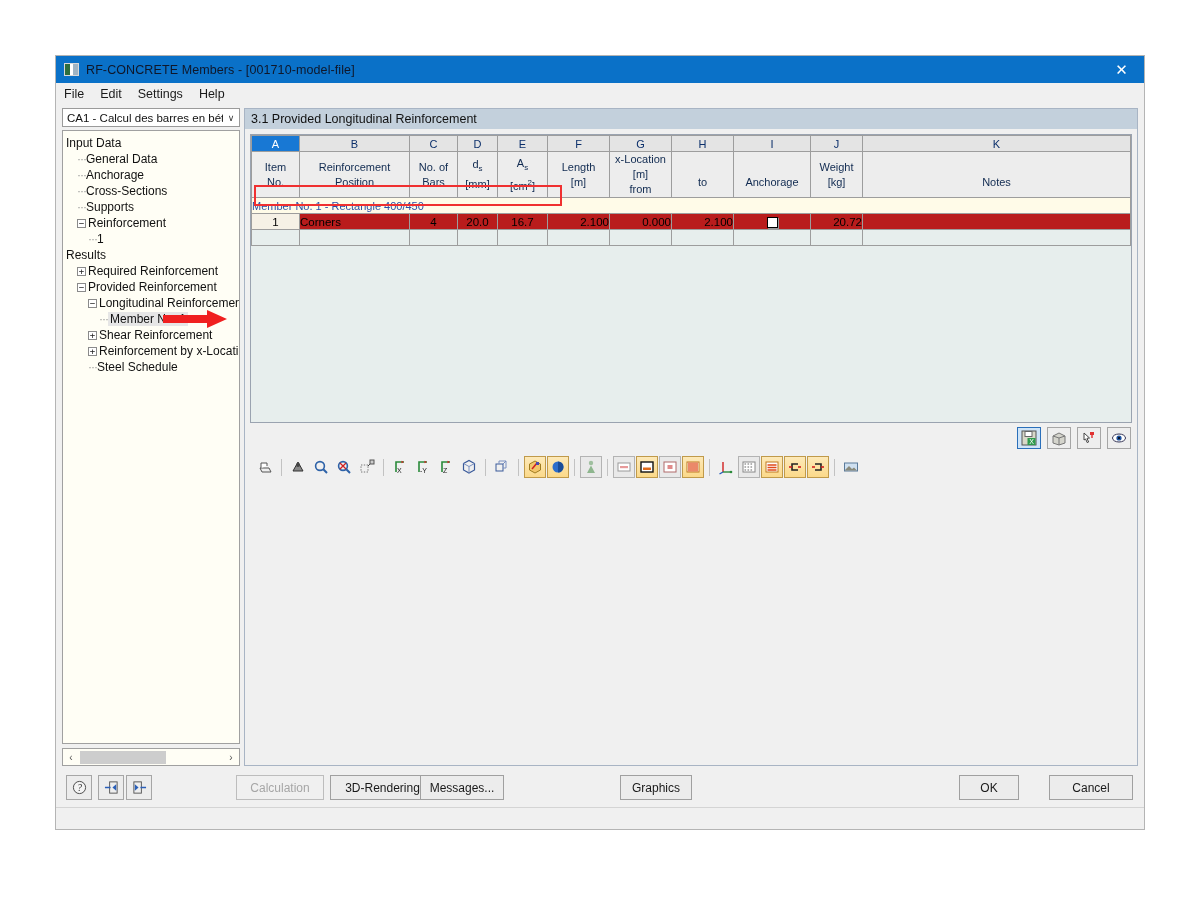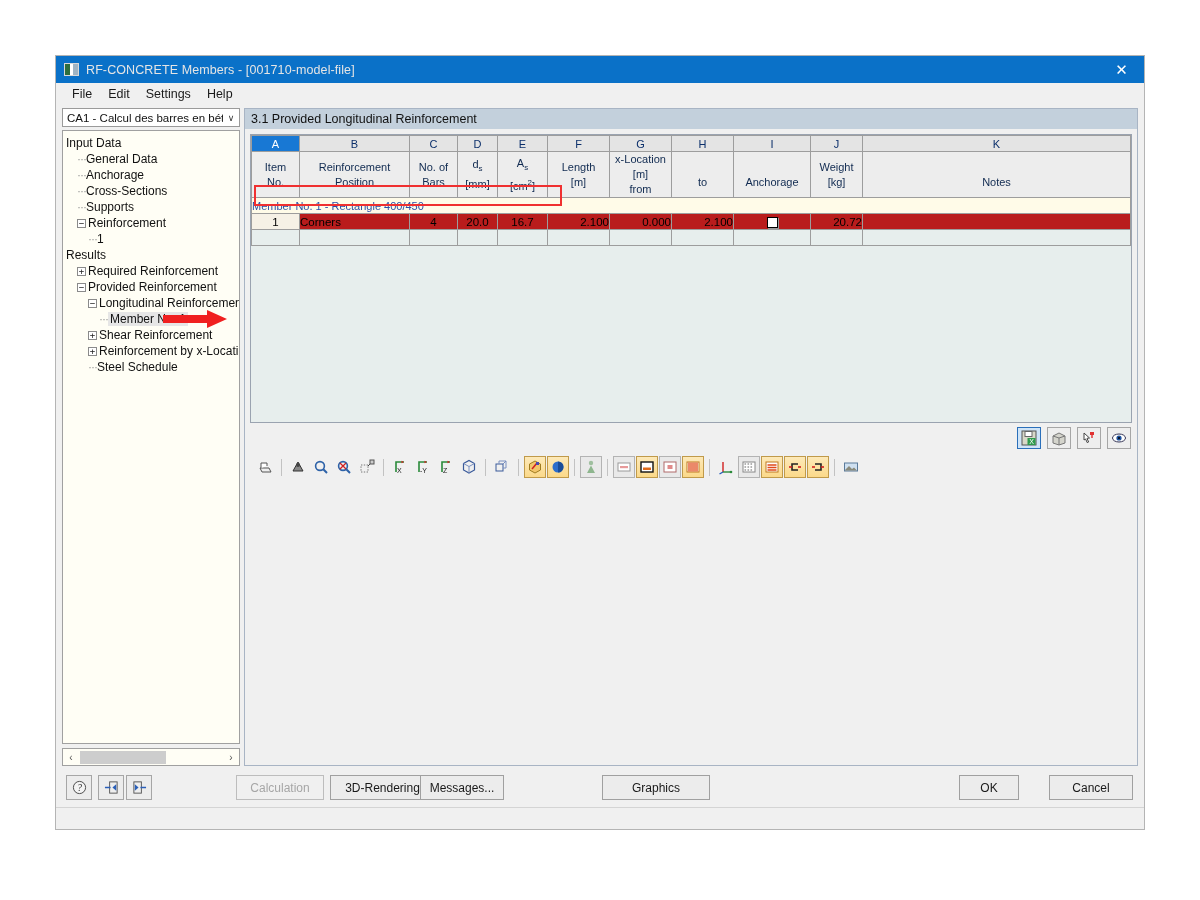--- a/index.html
+++ b/index.html
@@ -9,26 +9,26 @@
        border:1px solid #b4b4b4;box-sizing:border-box;overflow:hidden;}
 
   
   .titlebar{height:27px;background:#0a71c8;display:flex;align-items:center;position:relative;}
   .tb-icon{width:15px;height:13px;margin-left:8px;margin-right:7px;background:#ffffff;
            border:1px solid #d8d8d8;box-sizing:border-box;display:flex;}
   .tb-icon i{display:block;height:100%;}
   .tb-icon i.a{width:40%;background:#2d6e3e;}
   .tb-icon i.b{width:22%;background:#ffffff;}
   .tb-icon i.c{width:38%;background:#9fb4c4;}
-  .tb-title{color:#e5e5e5;font-size:12.5px;letter-spacing:.1px;}
+  .tb-title{color:#0f172a;font-size:12.5px;letter-spacing:.1px;}
   .tb-close{position:absolute;right:0;top:0;width:45px;height:27px;color:#fff;
             display:flex;align-items:center;justify-content:center;font-size:15px;font-weight:300;}
 
   
-  .menubar{height:22px;background:#f0f0f0;display:flex;align-items:center;padding-left:8px;
+  .menubar{height:22px;background:#f0f0f0;display:flex;align-items:center;padding-left:0;
            border-bottom:1px solid #f0f0f0;}
   .menubar span{padding:2px 8px;font-size:12.5px;color:#1a1a1a;}
 
   
   .split{position:absolute;left:0;top:49px;right:0;bottom:60px;}
 
   
   .left{position:absolute;left:6px;top:3px;width:178px;bottom:3px;}
   .combo{height:19px;background:#fff;border:1px solid #9a9a9a;box-sizing:border-box;
          display:flex;align-items:center;font-size:11.5px;padding-left:4px;position:relative;}
@@ -471,21 +471,21 @@
       <svg width="15" height="15" viewBox="0 0 16 16">
         <rect x="2" y="2" width="8" height="12" fill="#eee" stroke="#555"></rect>
         <path d="M7 8 L3 4.5 L3 11.5 Z" fill="#2a5fb8"></path>
         <path d="M9 8 L15 8" stroke="#2a5fb8" stroke-width="1.6"></path>
       </svg>
     </div>
 
     <div class="wbtn dis" style="left:180px;width:88px">Calculation</div>
     <div class="wbtn" style="left:274px;width:105px">3D-Rendering</div>
     <div class="wbtn" style="left:364px;width:84px">Messages...</div>
-    <div class="wbtn" style="left:546px;width:108px">Graphics</div>
+    <div class="wbtn" style="left:564px;width:72px">Graphics</div>
     <div class="wbtn" style="left:903px;width:60px">OK</div>
     <div class="wbtn" style="left:993px;width:84px">Cancel</div>
   </div>
 </div>
 
 <svg class="arrow" viewBox="0 0 66 18">
   <path d="M0 5 L44 5 L44 0 L64 9 L44 18 L44 13 L0 13 Z" fill="#f02020"></path>
 </svg>
 
 </body></html>

